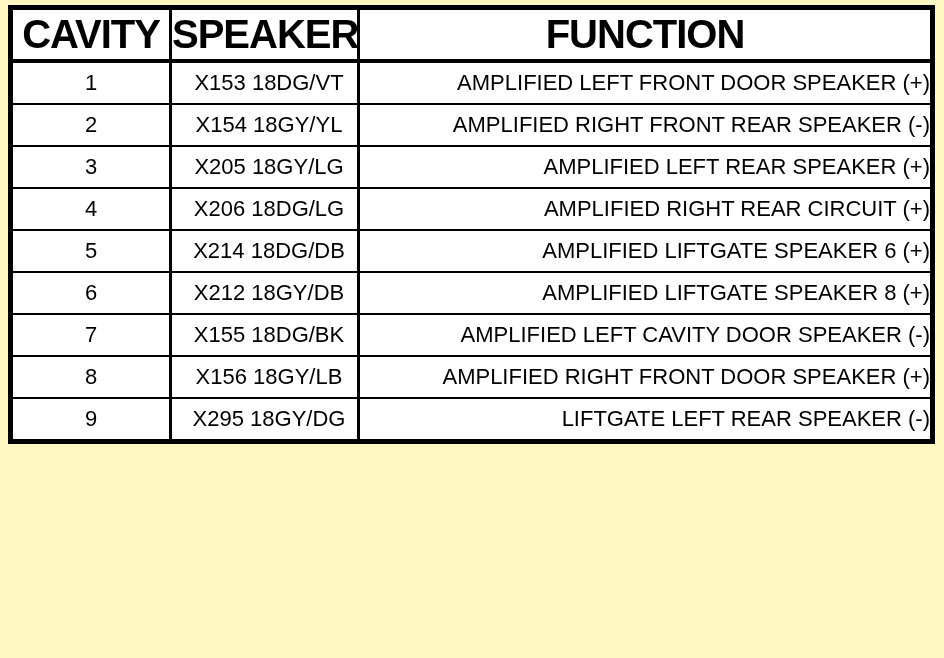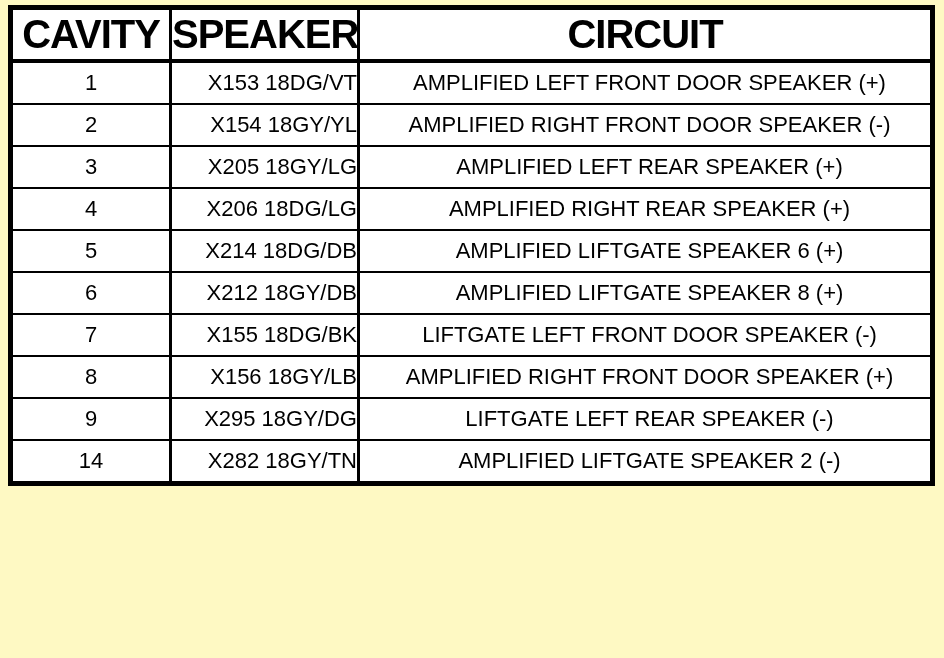--- a/index.html
+++ b/index.html
@@ -49,91 +49,86 @@
     font-weight: 400;
     vertical-align: middle;
     padding: 0;
     white-space: nowrap;
     overflow: hidden;
   }
   table.pinout td.cavity {
     text-align: center;
   }
   table.pinout td.circuit {
-    text-align: right;
+    text-align: center;
     padding-left: 9px;
   }
   table.pinout td.function {
-    text-align: center;
+    text-align: right;
     padding-left: 9px;
   }
 </style>
 </head>
 <body>
 
 <div class="page">
   <table class="pinout">
     <colgroup>
       <col style="width:160px">
       <col style="width:188px">
       <col style="width:574px">
     </colgroup>
     <thead>
       <tr>
         <th>CAVITY</th>
         <th>SPEAKER</th>
-        <th>CIRCUIT</th>
+        <th>FUNCTION</th>
       </tr>
     </thead>
     <tbody id="table-body">
         <tr>
           <td class="cavity">1</td>
           <td class="circuit">X153 18DG/VT</td>
           <td class="function">AMPLIFIED LEFT FRONT DOOR SPEAKER (+)</td>
         </tr>
         <tr>
           <td class="cavity">2</td>
           <td class="circuit">X154 18GY/YL</td>
-          <td class="function">AMPLIFIED RIGHT FRONT DOOR SPEAKER (-)</td>
+          <td class="function">AMPLIFIED RIGHT FRONT REAR SPEAKER (-)</td>
         </tr>
         <tr>
           <td class="cavity">3</td>
           <td class="circuit">X205 18GY/LG</td>
           <td class="function">AMPLIFIED LEFT REAR SPEAKER (+)</td>
         </tr>
         <tr>
           <td class="cavity">4</td>
           <td class="circuit">X206 18DG/LG</td>
-          <td class="function">AMPLIFIED RIGHT REAR SPEAKER (+)</td>
+          <td class="function">AMPLIFIED RIGHT REAR CIRCUIT (+)</td>
         </tr>
         <tr>
           <td class="cavity">5</td>
           <td class="circuit">X214 18DG/DB</td>
           <td class="function">AMPLIFIED LIFTGATE SPEAKER 6 (+)</td>
         </tr>
         <tr>
           <td class="cavity">6</td>
           <td class="circuit">X212 18GY/DB</td>
           <td class="function">AMPLIFIED LIFTGATE SPEAKER 8 (+)</td>
         </tr>
         <tr>
           <td class="cavity">7</td>
           <td class="circuit">X155 18DG/BK</td>
-          <td class="function">LIFTGATE LEFT FRONT DOOR SPEAKER (-)</td>
+          <td class="function">AMPLIFIED LEFT CAVITY DOOR SPEAKER (-)</td>
         </tr>
         <tr>
           <td class="cavity">8</td>
           <td class="circuit">X156 18GY/LB</td>
           <td class="function">AMPLIFIED RIGHT FRONT DOOR SPEAKER (+)</td>
         </tr>
         <tr>
           <td class="cavity">9</td>
           <td class="circuit">X295 18GY/DG</td>
           <td class="function">LIFTGATE LEFT REAR SPEAKER (-)</td>
         </tr>
-        <tr>
-          <td class="cavity">14</td>
-          <td class="circuit">X282 18GY/TN</td>
-          <td class="function">AMPLIFIED LIFTGATE SPEAKER 2 (-)</td>
-        </tr>
       </tbody>
   </table>
 </div>
 
 </body></html>

